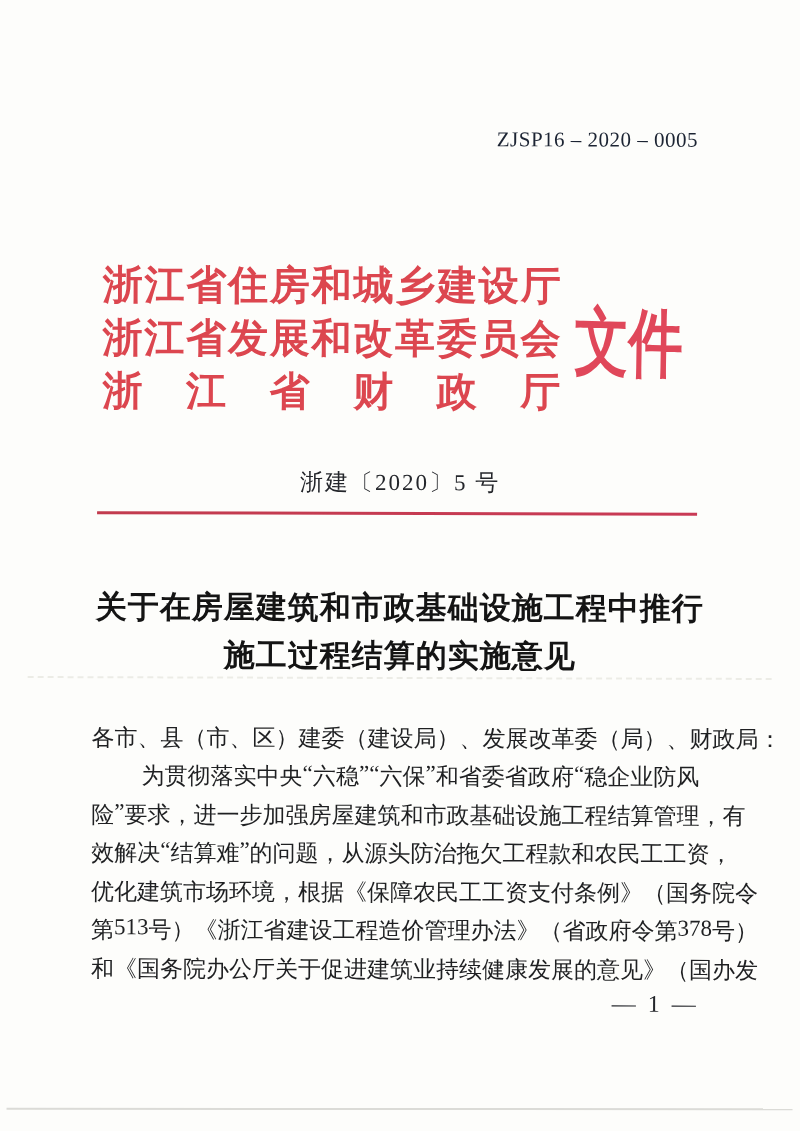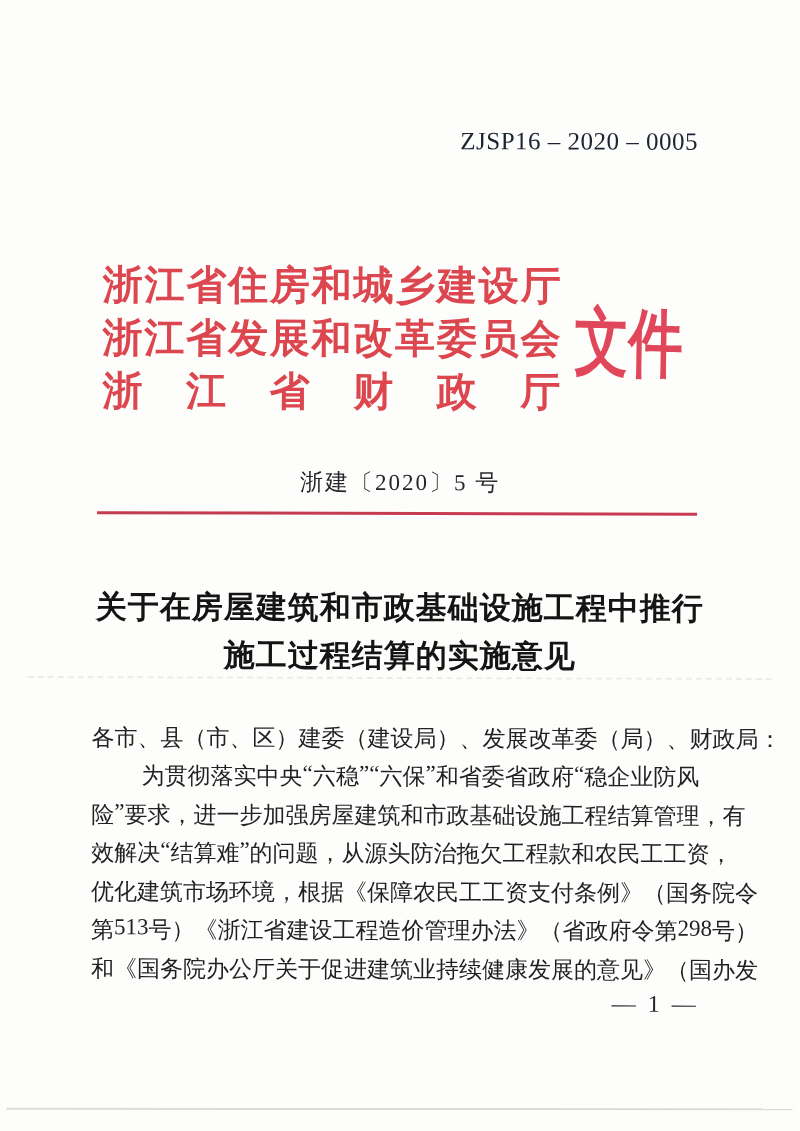--- a/index.html
+++ b/index.html
@@ -11,21 +11,21 @@
     position:relative;
   }
   .sheet{
     position:absolute;left:0;top:0;width:800px;height:1131px;
     transform:rotate(0.15deg);
     transform-origin:400px 550px;
   }
   
   .ref-code{
     position:absolute;top:127px;right:103px;
-    font-size:25px;color:#1c2433;letter-spacing:0.5px;
+    font-size:21px;color:#1c2433;letter-spacing:0.5px;
   }
   
   .letterhead{
     position:absolute;left:102px;top:266px;width:458px;
   }
   .lh-line{
     display:flex;justify-content:space-between;
     font-size:40px;line-height:40px;height:40px;
     font-weight:700;color:#dc464f;
     margin-bottom:13px;
@@ -325,21 +325,21 @@
           <span>理</span>
           <span>办</span>
           <span>法</span>
           <span>》</span>
           <span>（</span>
           <span>省</span>
           <span>政</span>
           <span>府</span>
           <span>令</span>
           <span>第</span>
-          <span>298</span>
+          <span>378</span>
           <span>号</span>
           <span>）</span>
         </div>
     </div>
     <div class="b-row">
       <div class="jline">
           <span>和</span>
           <span>《</span>
           <span>国</span>
           <span>务</span>

